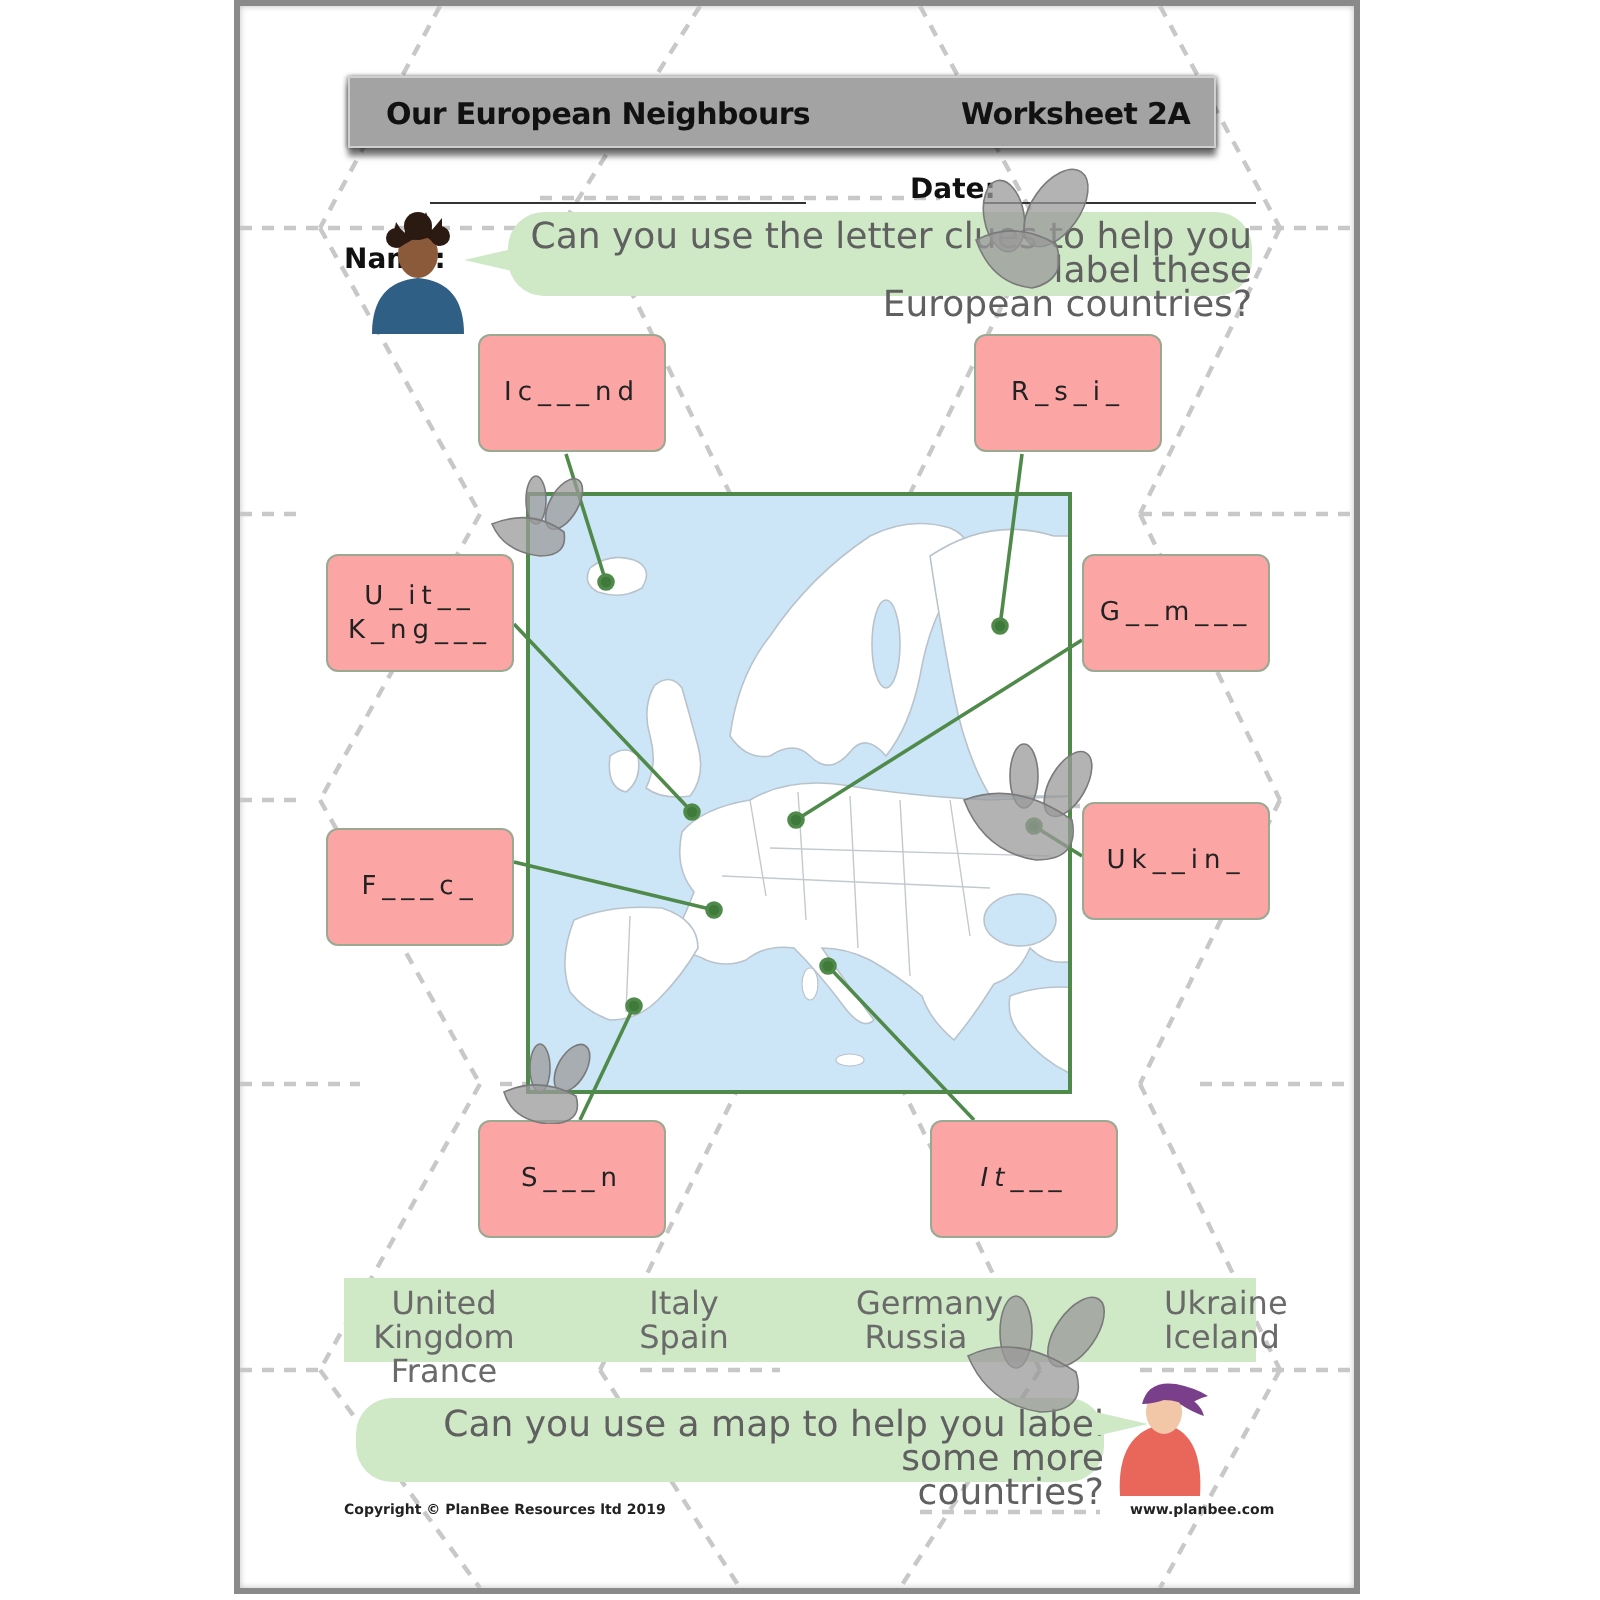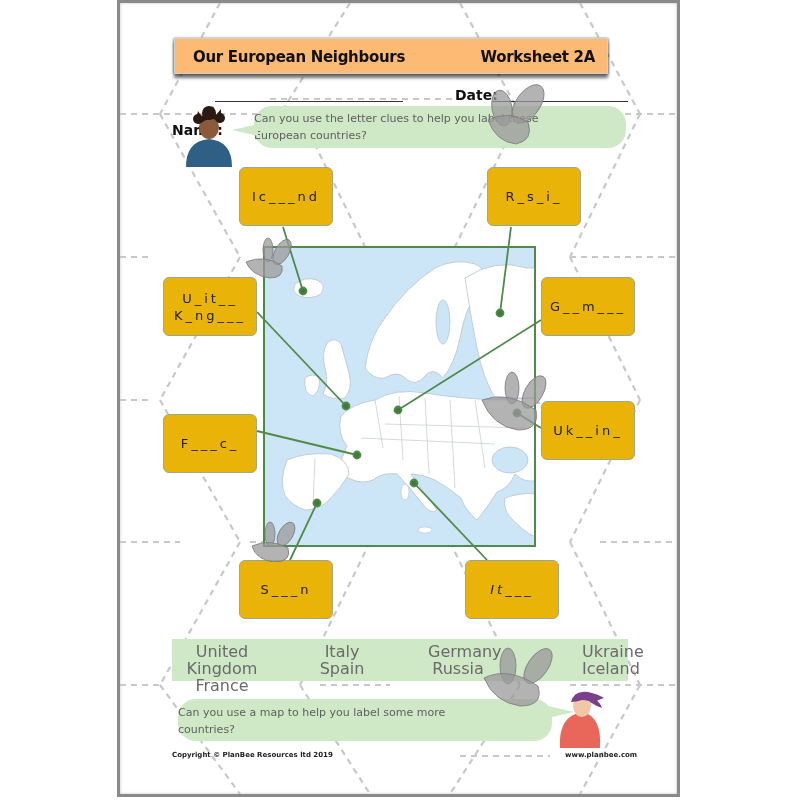--- a/index.html
+++ b/index.html
@@ -10,46 +10,46 @@
     .page {
       position: absolute; left: 117px; top: 0px; width: 563px; height: 797px;
       background: #ffffff;
       border-left: 3px solid #8a8a8a; border-right: 3px solid #8a8a8a; border-bottom: 3px solid #8a8a8a;
       border-top: 3px solid #8a8a8a;
       box-sizing: border-box;
       box-shadow: inset 0 0 3px rgba(0,0,0,0.25);
     }
     .abs { position: absolute; }
     .title-bar {
-      left: 174px; top: 38px; width: 432px; height: 34px; background: #fdba74;
+      left: 174px; top: 38px; width: 432px; height: 34px; background: #a3a3a3;
       box-shadow: 0 4px 3px rgba(0,0,0,0.55), 1px 0 2px rgba(0,0,0,0.3), -1px 0 2px rgba(0,0,0,0.3);
       border: 1px solid #cfcfcf;
     }
     .title-text {
       font-family: "DejaVu Sans", sans-serif; font-weight: bold; font-size: 15px; color: #111;
       top: 9px; letter-spacing: -0.3px;
     }
     .hand { font-family: "DejaVu Sans", sans-serif; font-weight: bold; font-size: 14px; color: #111; }
     .line { height: 0; border-bottom: 1.5px solid #333; }
     .bubble {
-      background: #cfe8c6; border-radius: 18px; color: #606060; font-size: 11px;
-      text-align: left; line-height: 17px; font-family: "DejaVu Sans", sans-serif;
+      background: #cfe8c6; border-radius: 18px; color: #606060; font-size: 18px;
+      text-align: right; line-height: 17px; font-family: "DejaVu Sans", sans-serif;
     }
     .bubble-tail-left {
       position: absolute; width: 0; height: 0;
       border-top: 6px solid transparent; border-bottom: 6px solid transparent;
       border-right: 26px solid #cfe8c6;
     }
     .bubble-tail-right {
       position: absolute; width: 0; height: 0;
       border-top: 6px solid transparent; border-bottom: 6px solid transparent;
       border-left: 26px solid #cfe8c6;
     }
     .clue-box {
-      background: #eab308; border: 1.5px solid #9aaa92; border-radius: 6px;
+      background: #fca5a5; border: 1.5px solid #9aaa92; border-radius: 6px;
       display: flex; align-items: center; justify-content: center; flex-direction: column;
       font-family: "DejaVu Sans", sans-serif; font-size: 13px; color: #222; letter-spacing: 3px;
       line-height: 17px; box-sizing: border-box;
     }
     .map {
       left: 263px; top: 246px; width: 273px; height: 301px;
       background: #cde6f7; border: 2px solid #4f8a4a; box-sizing: border-box; overflow: hidden;
     }
     .wordbank {
       left: 172px; top: 639px; width: 456px; height: 42px; background: #cfe8c6;

